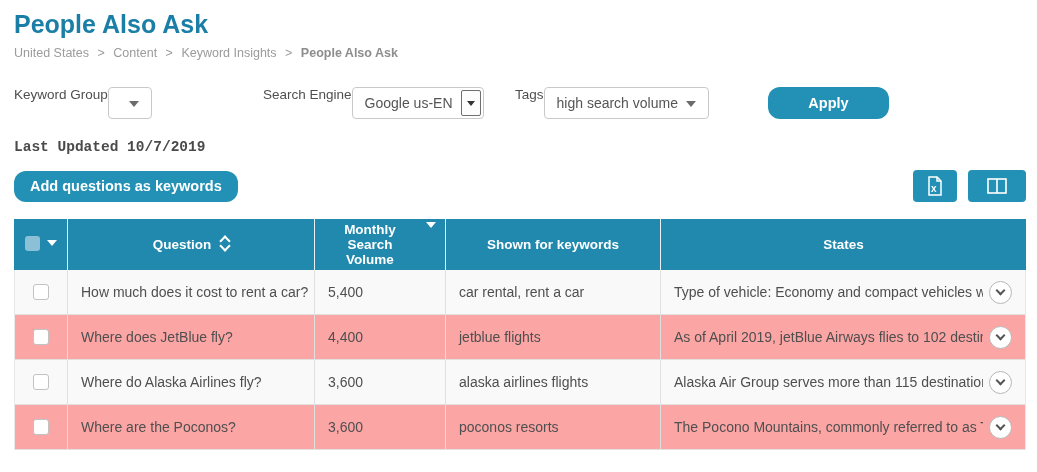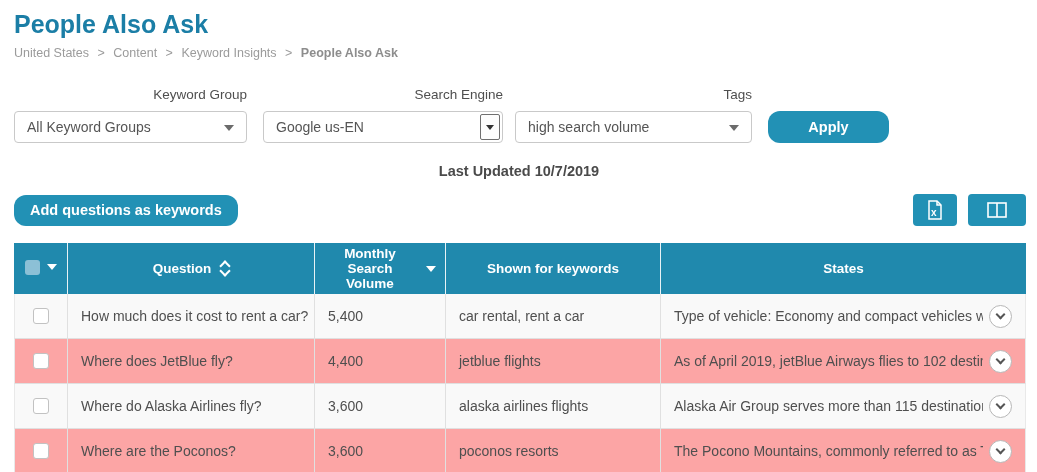--- a/index.html
+++ b/index.html
@@ -8,41 +8,41 @@
   .page { width: 1037px; height: 472px; padding: 10px 11px 0 14px; }
 
   
   .page-title { color: #1b7ea6; font-size: 25px; font-weight: bold; letter-spacing: 0; }
   .breadcrumb { margin-top: 7px; font-size: 12.5px; color: #9b9b9b; }
   .breadcrumb span { margin-right: 5px; }
   .crumb-current { font-weight: bold; color: #8d8d8d; }
 
   
   .filters { display: flex; margin-top: 27px; align-items: flex-end; }
-  .filter-block { display: flex; flex-direction: column; text-align: right; }
+  .filter-block { display: flex; flex-direction: row; }
   .filter-label { font-size: 13.5px; color: #4f4f4f; margin-bottom: 9px; }
   .dropdown { position: relative; height: 32px; border: 1px solid #c9c9c9; border-radius: 4px;
     background: #fff; display: flex; align-items: center; padding: 0 30px 0 12px;
     font-size: 14px; color: #555; cursor: pointer; }
   .caret-down { position: absolute; right: 12px; top: 13px; width: 0; height: 0;
     border-left: 5px solid transparent; border-right: 5px solid transparent;
     border-top: 6px solid #6b6b6b; }
   .native-select { position: relative; }
   .native-arrow-box { position: absolute; right: 2px; top: 2px; bottom: 2px; width: 20px;
     border: 1px solid #6f6f6f; border-radius: 2px; background: #fdfdfd;
     display: flex; align-items: center; justify-content: center; }
   .native-arrow-box .tri { width: 0; height: 0; border-left: 4px solid transparent;
     border-right: 4px solid transparent; border-top: 5px solid #333; }
   .btn { background: #2291b5; color: #fff; border: none; border-radius: 12px;
     font-family: "Liberation Sans", sans-serif; cursor: pointer; }
   .apply-btn { width: 121px; height: 32px; margin-left: 16px; font-size: 14.5px; font-weight: bold; }
 
   
-  .last-updated { margin-top: 20px; text-align: center; font-size: 14.5px; font-weight: bold;
-    color: #4a4a4a; padding-right: 2px; }
+  .last-updated { margin-top: 20px; text-align: left; font-size: 14.5px; font-weight: bold;
+    color: #4a4a4a; padding-right: 2px; font-family: Liberation Mono, monospace; }
 
   
   .toolbar { margin-top: 15px; display: flex; justify-content: space-between; align-items: center; }
   .add-questions-btn { height: 31px; padding: 0 16px; font-size: 14.5px; font-weight: bold; }
   .icon-btns { display: flex; gap: 11px; }
   .icon-btn { height: 32px; border-radius: 4px; display: flex; align-items: center;
     justify-content: center; }
   .icon-btn.excel { width: 44px; }
   .icon-btn.columns { width: 58px; }
 
@@ -58,21 +58,21 @@
     padding: 0 8px; cursor: pointer; }
   thead th:last-child { border-right: none; }
   tbody td { height: 45px; border-bottom: 1px solid #e0e0e0; border-right: 1px solid #e0e0e0;
     font-size: 14px; color: #4f4f4f; padding: 0 13px; vertical-align: middle;
     white-space: nowrap; overflow: hidden; background: #fca5a5; }
   tbody td:first-child { border-left: 1px solid #e9e9e9; }
   tbody td:last-child { border-right: 1px solid #e9e9e9; }
   tbody tr:nth-child(odd) td { background: #f9f9f9; }
   td.center, th.center { text-align: left; margin-top: 9px; }
 
-  .th-flex { display: flex; align-items: center; justify-content: center; gap: 10px; }
+  .th-flex { display: flex; align-items: flex-start; justify-content: center; gap: 10px; }
   
   .sort-both { display: inline-flex; flex-direction: column; gap: 3px; }
   .chev { width: 8px; height: 8px; border: solid #fff; border-width: 2px 2px 0 0; }
   .chev.up { transform: rotate(-45deg); margin-bottom: -3px; }
   .chev.down { transform: rotate(135deg); margin-top: -3px; }
   .sort-desc { width: 0; height: 0; border-left: 5px solid transparent;
     border-right: 5px solid transparent; border-top: 6px solid #fff; }
 
   
   .selectall { display: inline-flex; align-items: center; gap: 7px; justify-content: center; }
@@ -109,21 +109,20 @@
     <span>&gt;</span>
     <span>Keyword Insights</span>
     <span>&gt;</span>
     <span class="crumb-current">People Also Ask</span>
   </div>
 
   <div class="filters">
     <div class="filter-block" style="width:233px">
       <span class="filter-label">Keyword Group</span>
       <div class="dropdown">
-        <span>All Keyword Groups</span>
         <span class="caret-down"></span>
       </div>
     </div>
     <div class="filter-block" style="width:240px; margin-left:16px">
       <span class="filter-label">Search Engine</span>
       <div class="dropdown native-select">
         <span>Google us-EN</span>
         <span class="native-arrow-box">
             <span class="tri"></span>
           </span>

